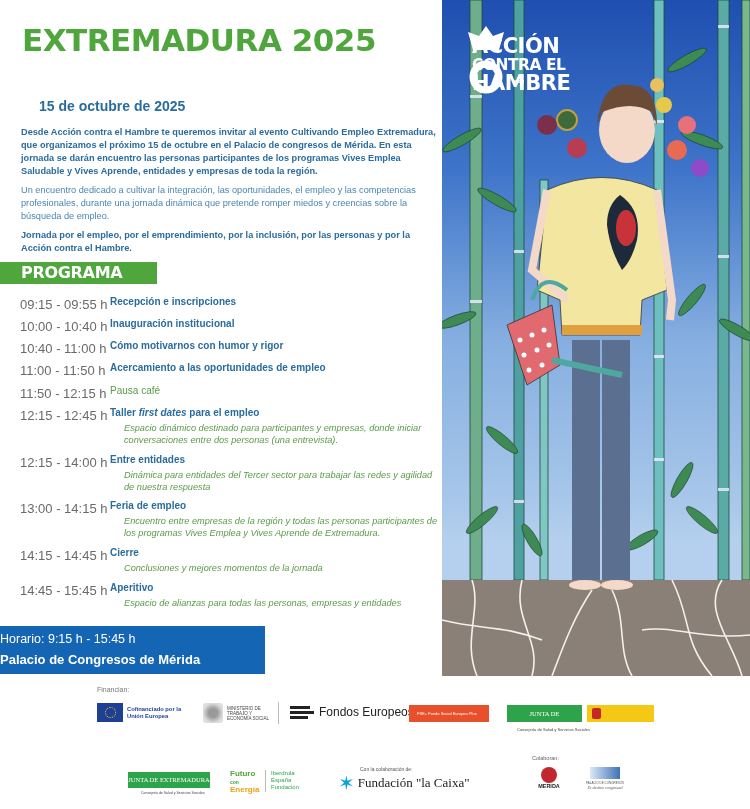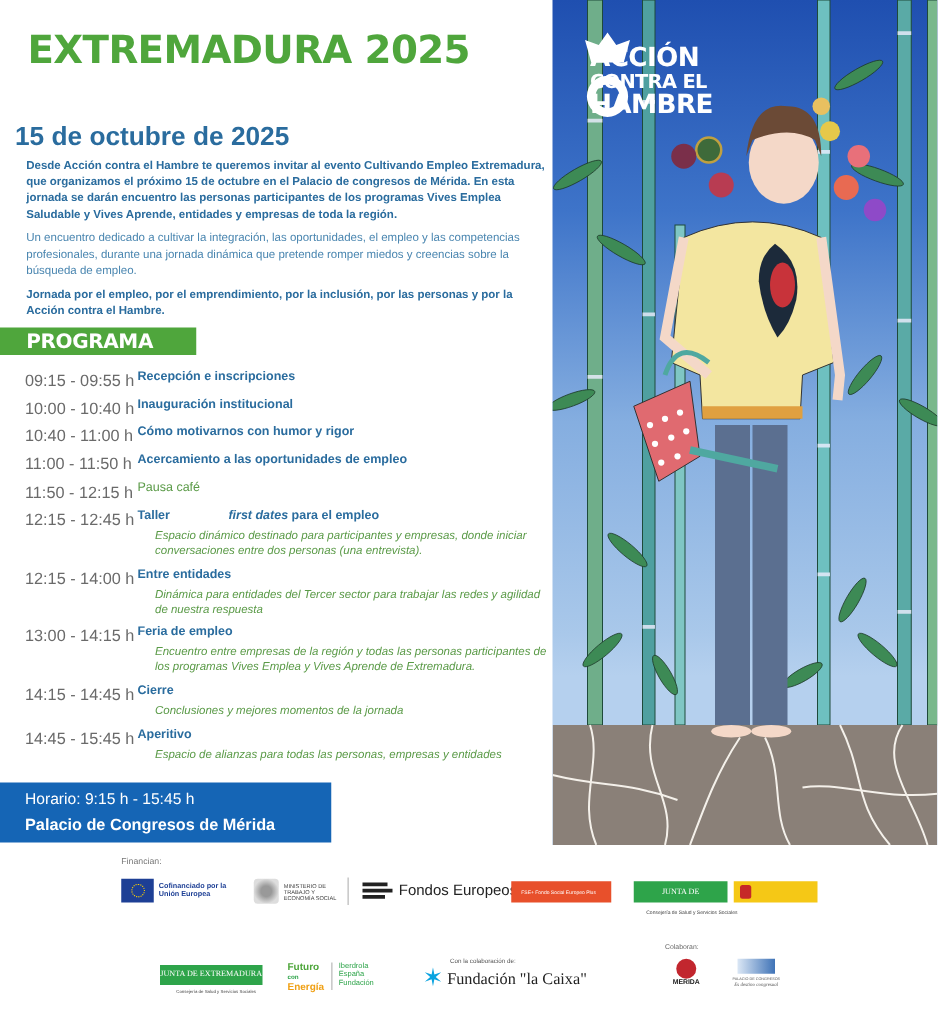--- a/index.html
+++ b/index.html
@@ -6,22 +6,22 @@
   html, body { width: 750px; height: 809px; background: #ffffff; overflow: hidden; }
   body { position: relative; font-family: "Liberation Sans", "DejaVu Sans", sans-serif; }
 
   
   .title {
     position: absolute; left: 22px; top: 24px; width: 420px;
     font-family: "DejaVu Sans", sans-serif; font-weight: bold;
     color: #4fa63c; font-size: 31px; line-height: 33px; letter-spacing: -0.5px;
   }
   .date {
-    position: absolute; left: 12px; top: 98px;
-    color: #2a6c9e; font-weight: bold; font-size: 21px;
+    position: absolute; left: 39px; top: 98px;
+    color: #2a6c9e; font-weight: bold; font-size: 14px;
   }
   .intro {
     position: absolute; left: 21px; top: 126px; width: 418px;
     color: #2a6c9e; font-size: 9.2px; line-height: 13px;
   }
   .intro p { margin-bottom: 6px; }
   .intro .b { font-weight: bold; }
   .intro .n { color: #4a86b0; }
 
   .prog-head {
@@ -35,29 +35,29 @@
   .row { position: absolute; left: 0; width: 440px; }
   .row .time {
     position: absolute; left: 20px; top: 1px;
     color: #6a6a6a; font-size: 13px;
   }
   .row .event {
     position: absolute; left: 110px; top: 0;
     color: #2a6c9e; font-weight: bold; font-size: 10px;
   }
   .row .event.plain { color: #5a9a47; font-weight: normal; }
-  .row .event i { font-style: italic; margin-left: 44px; }
+  .row .event i { font-style: italic; }
   .row .desc {
     position: absolute; left: 124px; top: 15px; width: 320px;
     color: #5a9a47; font-style: italic; font-size: 9.2px; line-height: 12px;
   }
 
   .venue-box {
     position: absolute; left: 0; top: 626px; width: 265px; height: 48px;
-    background: #1565b5; color: #fff; padding-left: 20px;
+    background: #1565b5; color: #fff; 
   }
   .venue-box .hours { font-size: 12.5px; padding-top: 6px; }
   .venue-box .place { font-weight: bold; font-size: 13px; padding-top: 6px; }
 
   
   .illus {
     position: absolute; left: 442px; top: 0; width: 308px; height: 676px; overflow: hidden;
     background: linear-gradient(180deg, #1f4fb0 0%, #3e74c9 25%, #85aee0 50%, #a9c8ea 75%, #b5d0ee 80%);
   }
   .illus svg { position: absolute; left: 0; top: 0; }

